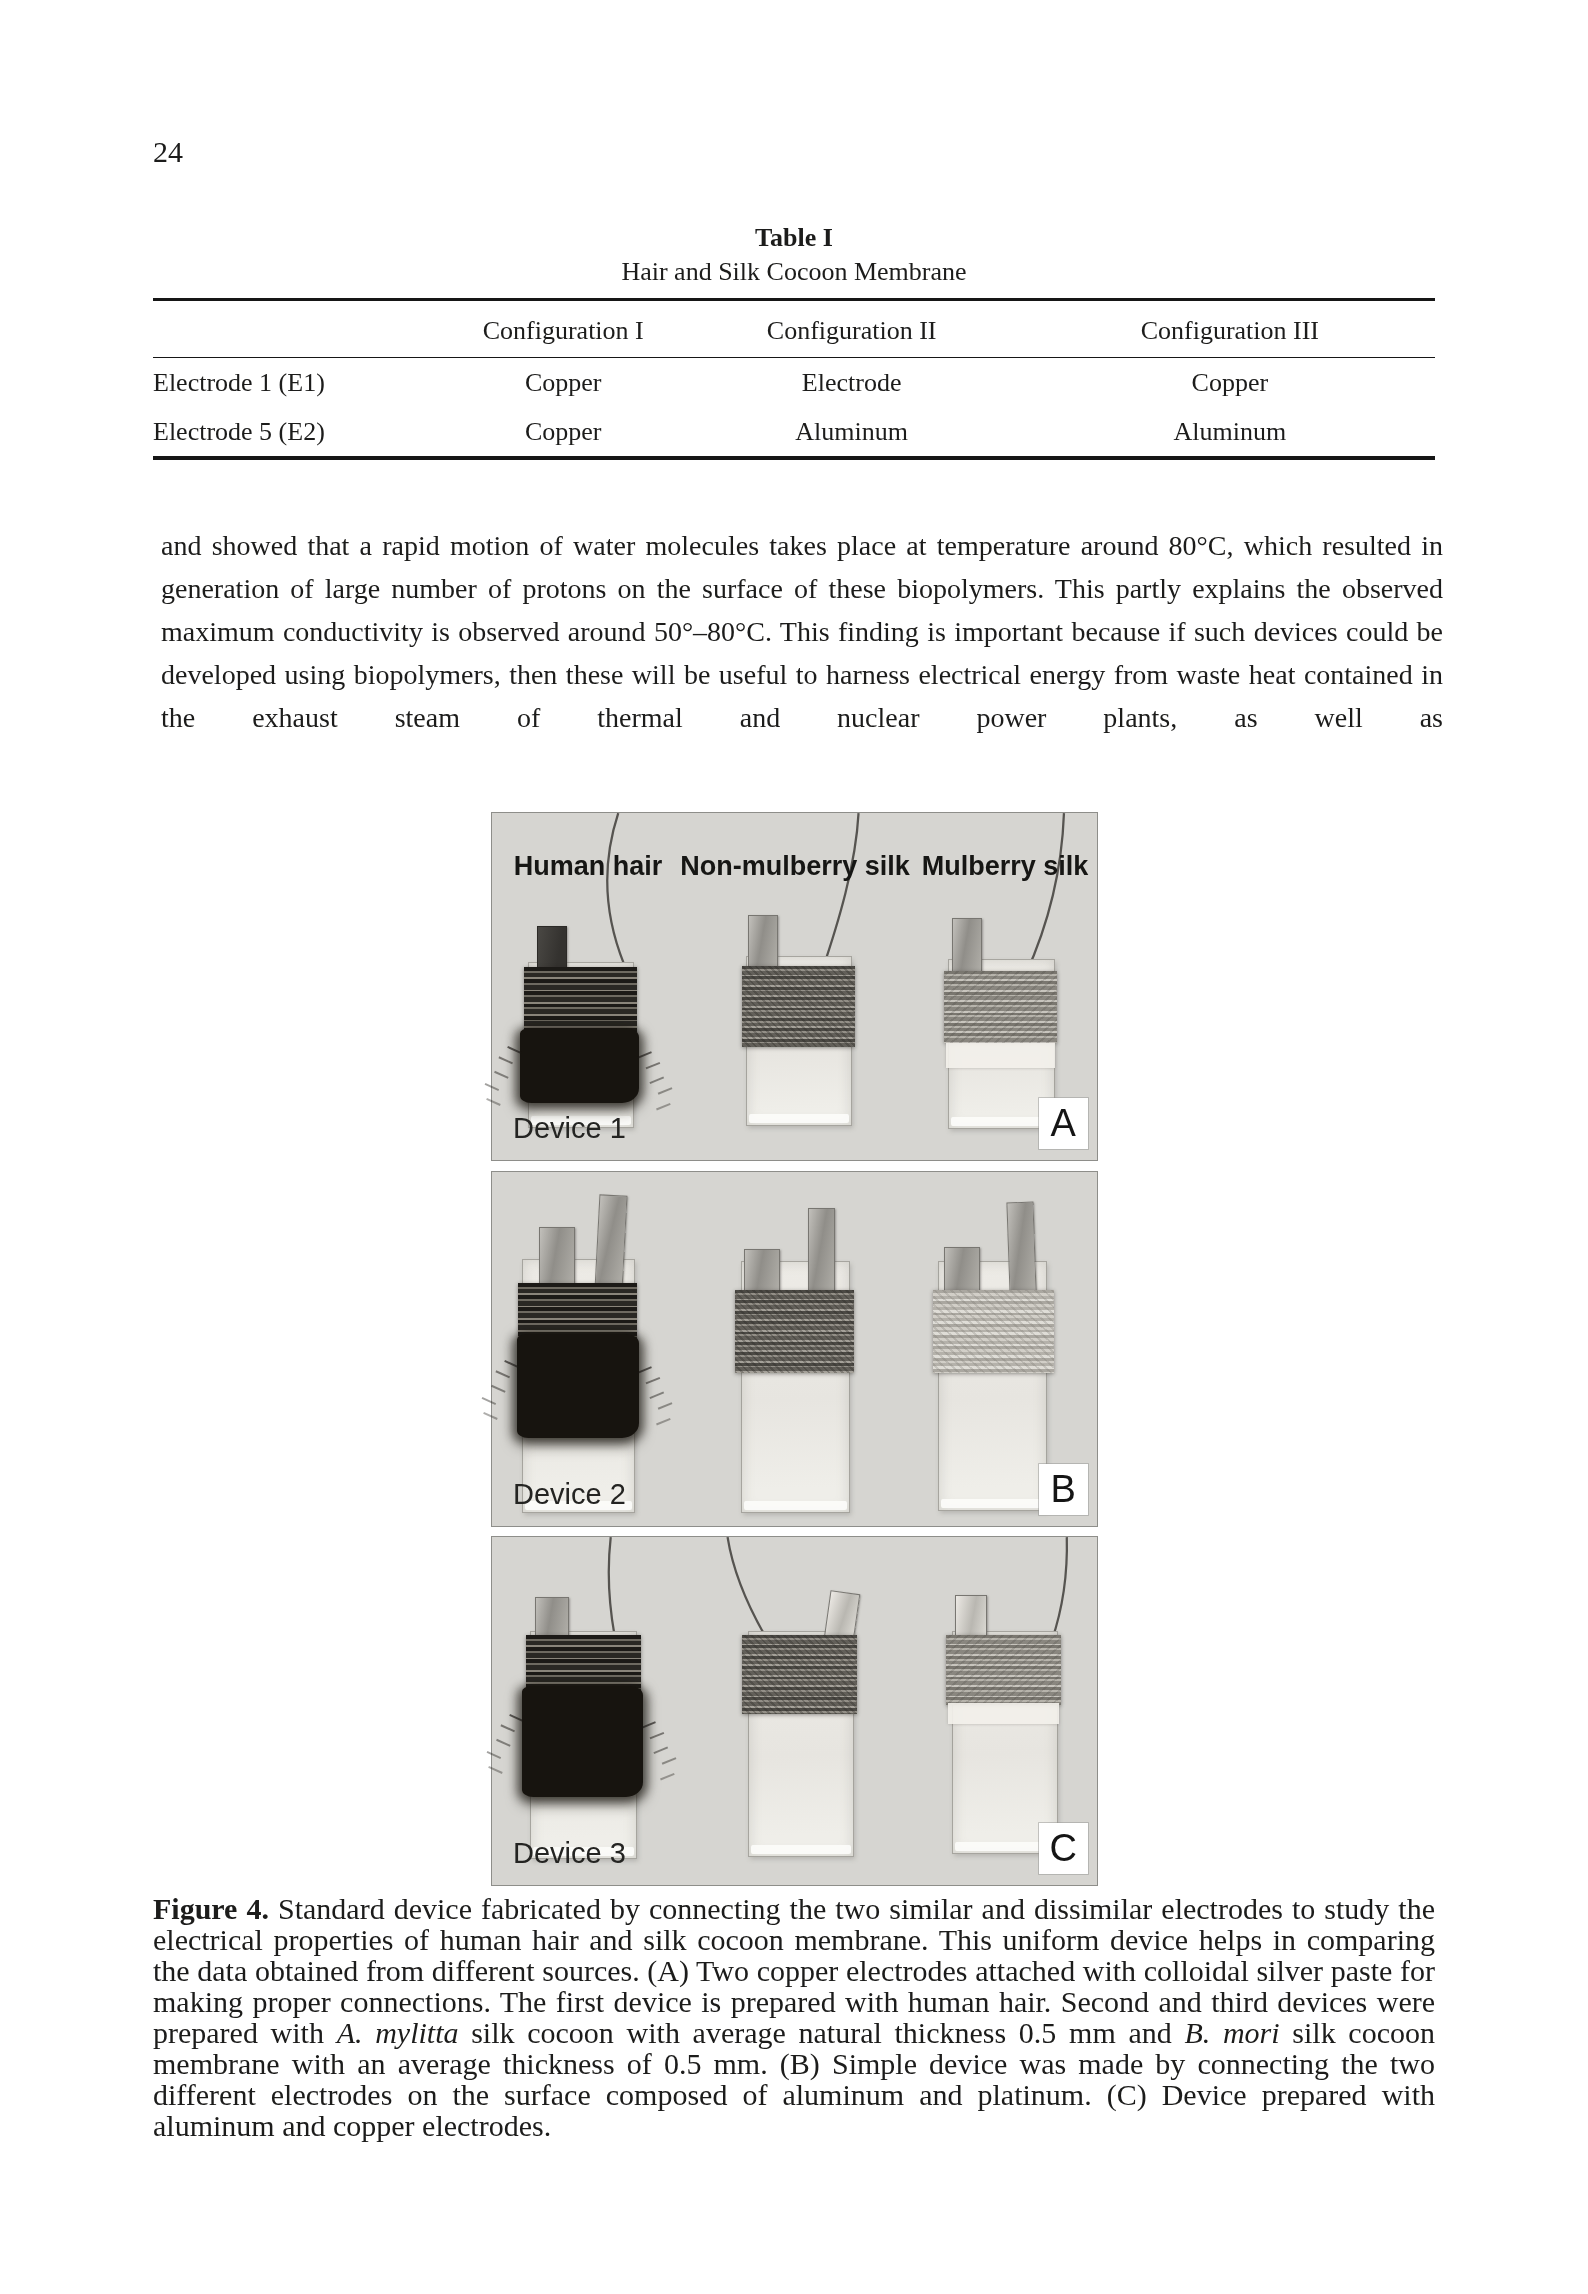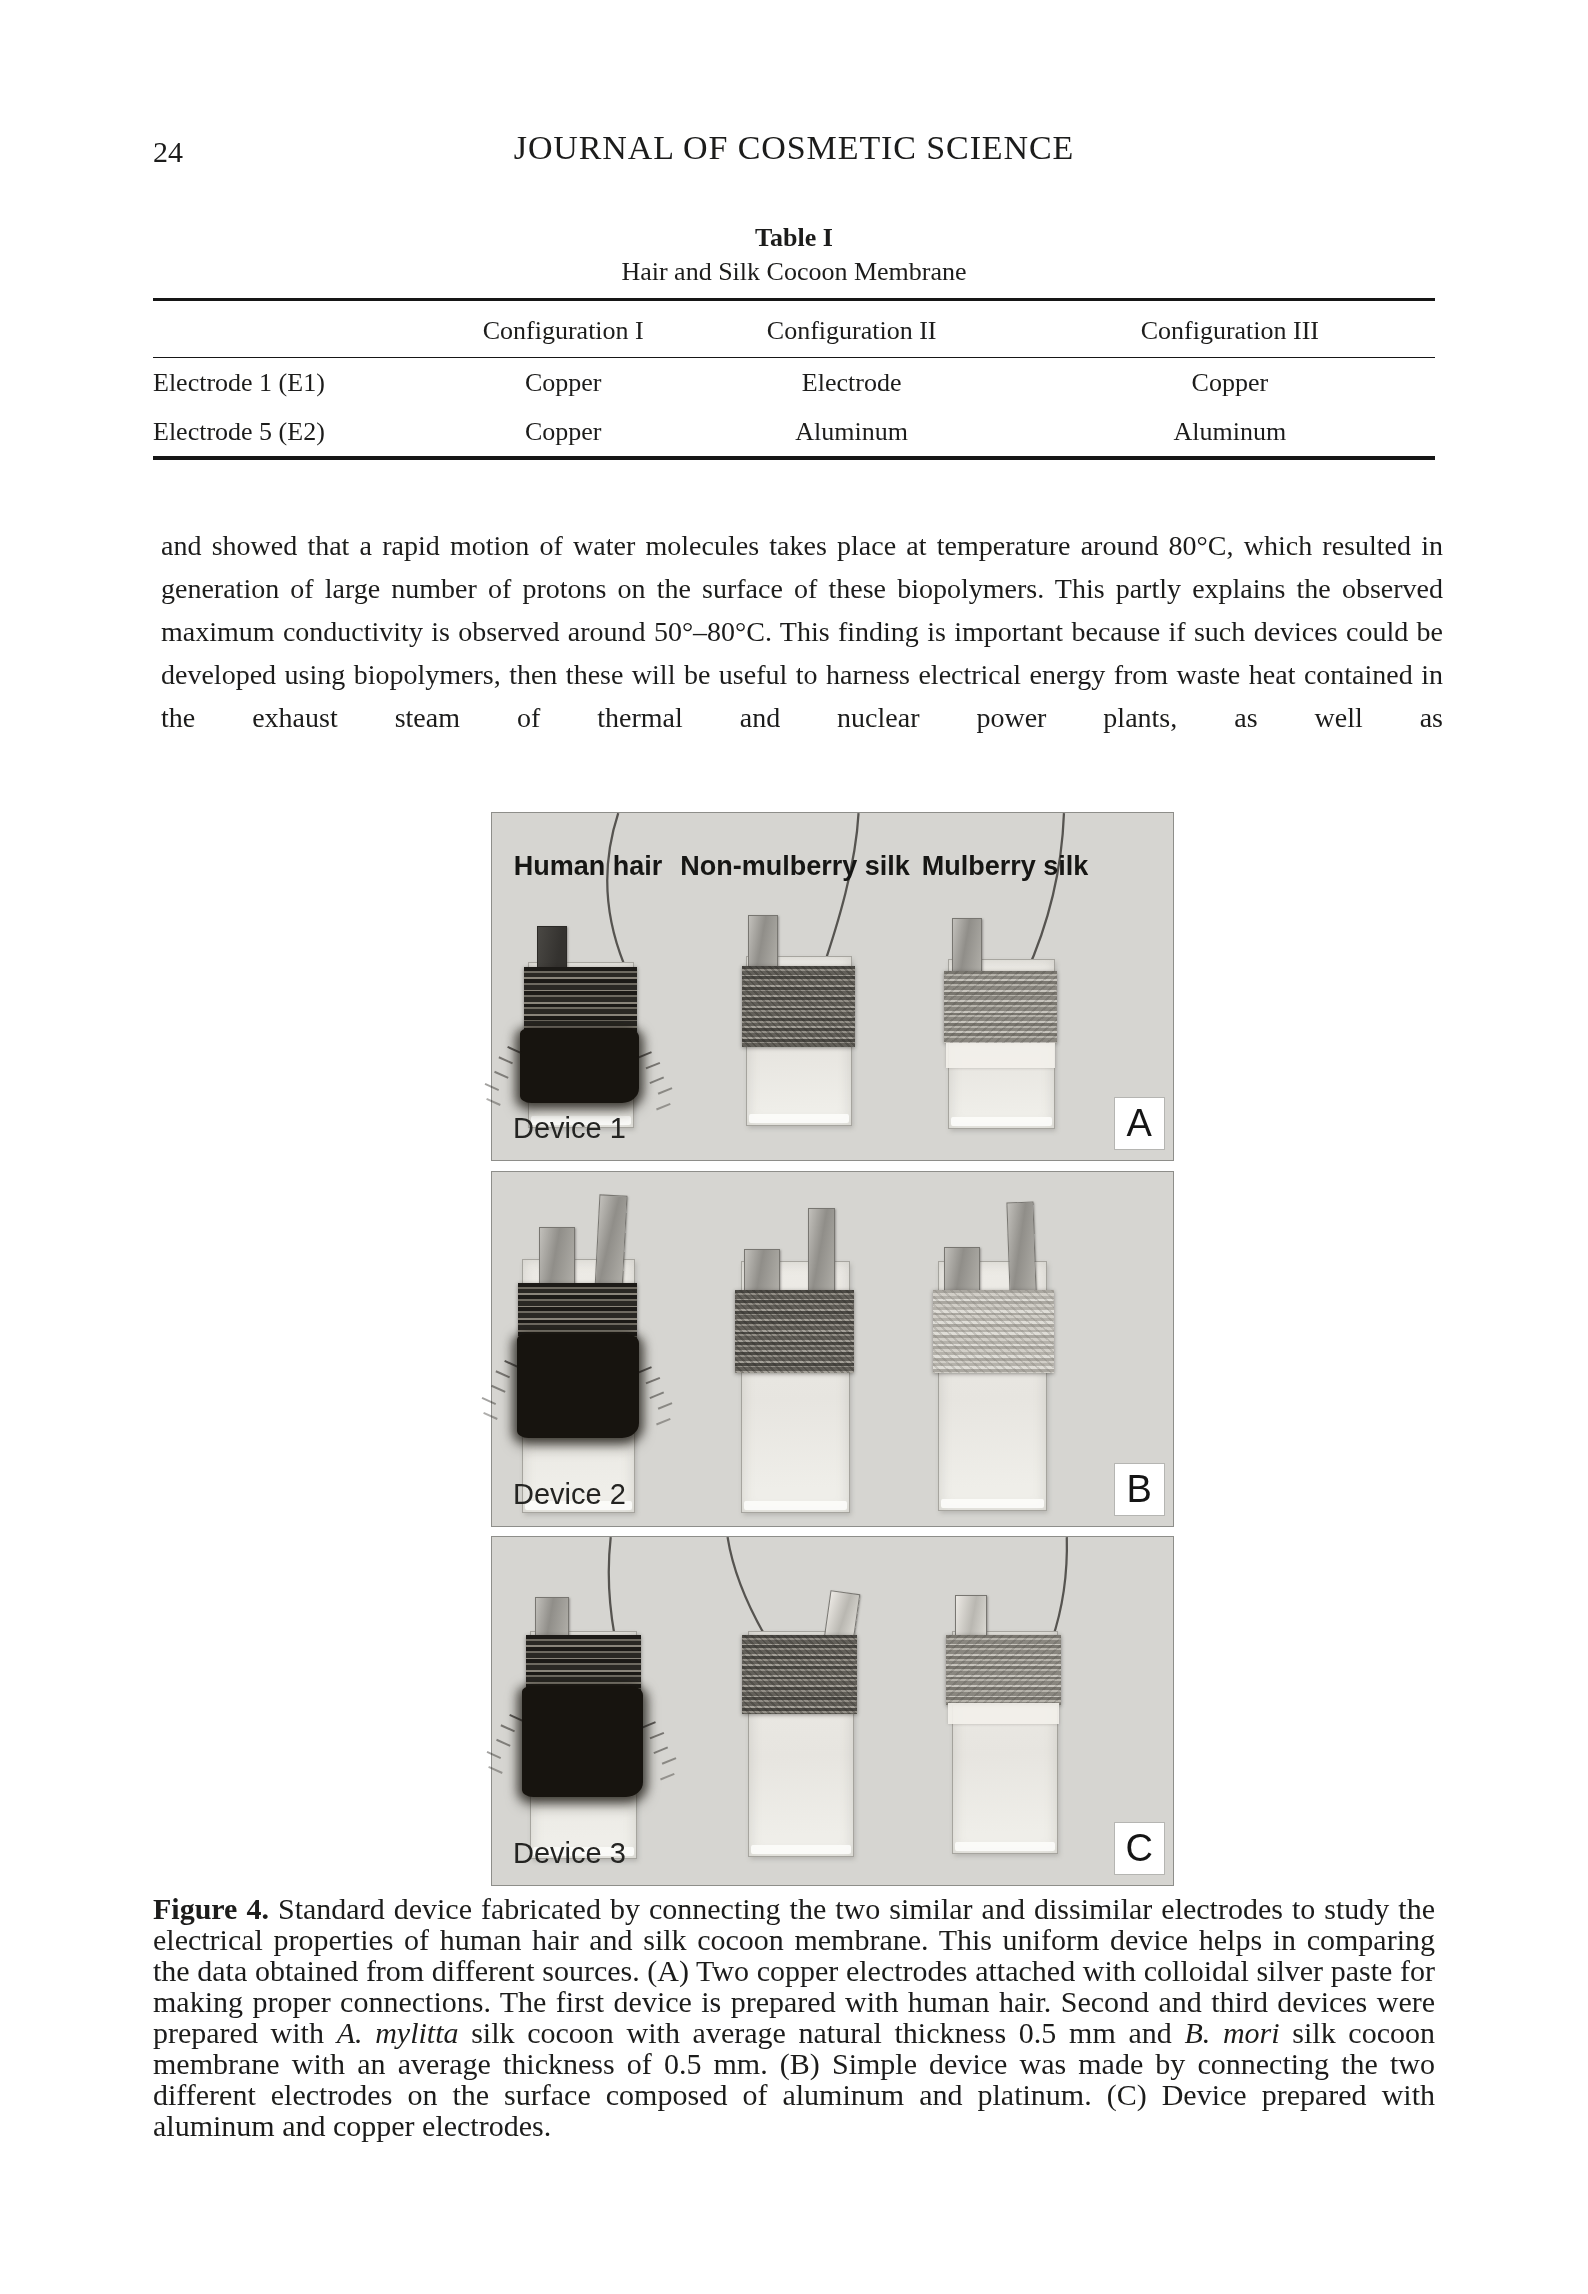--- a/index.html
+++ b/index.html
@@ -37,21 +37,21 @@
   .datatable .rowlabel{text-align:left;}
   
   .bodytext{
     position:absolute;left:153px;top:516px;width:1282px;margin:8px;
     font-size:28px;line-height:43px;
     text-align:justify;text-align-last:justify;
   }
   
   .fig{position:absolute;left:491px;top:812px;width:607px;height:1074px;margin:0;}
   .panel{
-    position:absolute;left:0;width:683px;
+    position:absolute;left:0;width:607px;
     background:#d6d5d1;border:1.9px solid #8e8e8a;box-sizing:border-box;
   }
   #panel-a{top:0;height:349px;}
   #panel-b{top:359px;height:356px;}
   #panel-c{top:724px;height:350px;}
   .wires{position:absolute;left:0;top:0;pointer-events:none;}
   .wires path{stroke:#3f3d39;stroke-width:2.4;fill:none;opacity:.85;}
   .col-label{
     position:absolute;top:38px;transform:translateX(-50%);
     font-family:"Liberation Sans","DejaVu Sans",sans-serif;
@@ -138,21 +138,20 @@
   }
   .cap-label{font-weight:bold;}
 </style>
 </head>
 <body>
 
 <div class="page">
 
   <div class="running-head">
     <span class="page-number">24</span>
-    <div class="journal-title">JOURNAL OF COSMETIC SCIENCE</div>
   </div>
 
   <section class="table-block">
     <div class="table-title">Table I</div>
     <div class="table-subtitle">Hair and Silk Cocoon Membrane</div>
     <table class="datatable">
       <colgroup>
           <col class="c0">
           <col class="c1">
           <col class="c2">

